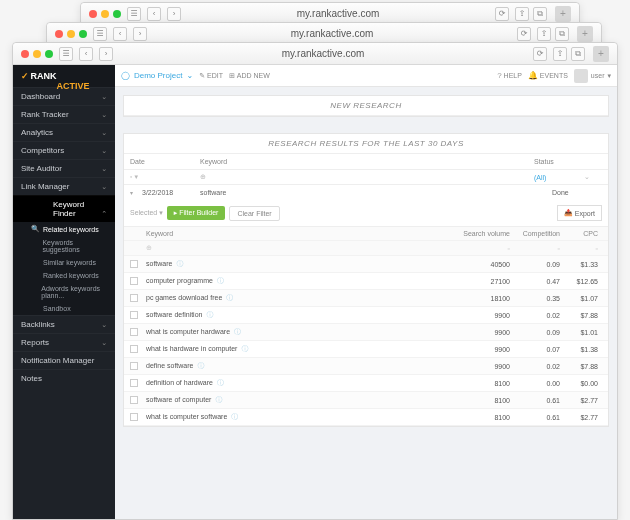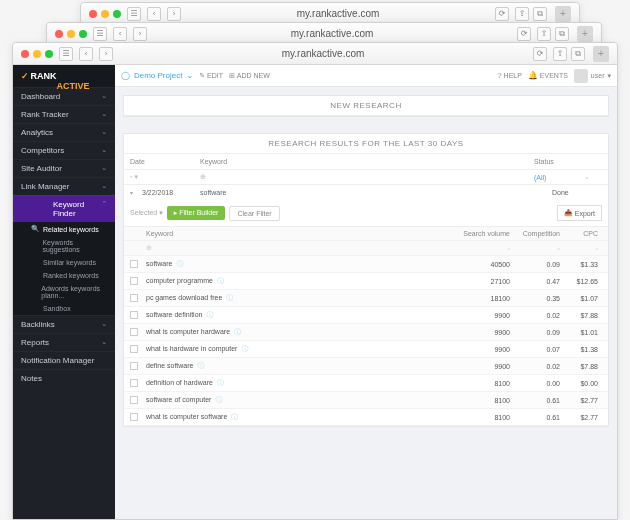--- a/index.html
+++ b/index.html
@@ -18,39 +18,39 @@
 .bw-btn { width:14px; height:14px; border:1px solid #ccc; border-radius:2px; background:#fafafa; display:flex; align-items:center; justify-content:center; font-size:8px; color:#888; }
 .bw-url { flex:1; text-align:center; color:#555; font-size:10px; }
 .bw-right { display:flex; gap:4px; }
 .bw-tab { width:16px; height:16px; background:#d8d8d8; display:flex; align-items:center; justify-content:center; font-size:10px; color:#999; margin-left:2px; border-radius:2px; }
 
 .app { flex:1; display:flex; overflow:hidden; font-size:8px; }
 .sidebar { width:102px; background:#1e2228; color:#c9ccd1; display:flex; flex-direction:column; overflow-y:auto; }
 .brand { height:22px; background:#15181d; display:flex; align-items:center; padding:0 8px; font-size:9px; font-weight:bold; color:#fff; }
 .brand .tick { color:#f5a623; margin-right:2px; }
 .brand .act { color:#f5a623;margin-top:20px; }
-.nav-item { display:flex; align-items:flex-start; padding:4px 8px; font-size:8px; cursor:pointer; border-top:1px solid rgba(255,255,255,0.04); }
+.nav-item { display:flex; align-items:flex-end; padding:4px 8px; font-size:8px; cursor:pointer; border-top:1px solid rgba(255,255,255,0.04); }
 .nav-item .chev { margin-left:auto; font-size:7px; color:#888; }
-.nav-item.active { background:#4c1d95; color:#fff;padding-left:40px; }
+.nav-item.active { background:#000000; color:#fff;padding-left:40px; }
 .sub-item { padding:3px 8px 3px 18px; font-size:7px; color:#9aa0a8; cursor:pointer; background:#15181d; display:flex; align-items:center; }
 .sub-item.active { color:#fff; }
 .sub-item .ic { width:8px; margin-right:4px; font-size:7px; }
 
 .main { flex:1; background:#f0f2f5; display:flex; flex-direction:column; overflow-y:auto; }
 .topbar { height:22px; background:#fff; border-bottom:1px solid #e5e5e5; display:flex; align-items:center; padding:0 6px; gap:6px; }
 .tb-proj { color:#3ba8e0; font-size:8px; display:flex; align-items:center; gap:4px; }
 .tb-proj .cd { color:#3ba8e0; }
 .tb-btn { font-size:7px; color:#888; display:flex; align-items:center; gap:2px; }
 .tb-spacer { flex:1; }
 .tb-ico { font-size:8px; color:#999; }
 .tb-user { font-size:7px; color:#888; display:flex; align-items:center; gap:3px; }
 .avatar { width:14px; height:14px; background:#ddd; border-radius:2px; }
 
 .panel { margin:8px; background:#fff; border:1px solid #e5e5e5; }
-.panel-head { text-align:center; font-size:8px; color:#888; padding:5px; border-bottom:1px solid #eee; letter-spacing:0.5px; }
+.panel-head { text-align:center; font-size:8px; color:#888; padding:5px; border-bottom:1px solid #eee; letter-spacing:0.5px;font-style:italic; }
 .panel-body { padding:6px; }
 .fld-label { font-size:7px; color:#3ba8e0; margin-bottom:3px; }
 .fld-row { display:flex; gap:4px; }
 .fld-input { flex:0 0 140px; height:16px; border:1px solid #ddd; padding:0 4px; font-size:7px; color:#aaa; background:#fff; }
 .btn-apply { background:#3ba8e0; color:#fff; border:none; font-size:7px; padding:0 14px; height:16px; cursor:pointer; }
 
 .results-head { display:grid; grid-template-columns:70px 1fr 50px 18px; font-size:7px; color:#888; padding:4px 6px; border-bottom:1px solid #eee; }
 .results-filter { display:grid; grid-template-columns:70px 1fr 50px 18px; font-size:7px; padding:3px 6px; border-bottom:1px solid #eee; align-items:center; }
 .results-filter .fi { color:#bbb; font-size:7px; }
 .status-all { color:#3ba8e0; }

